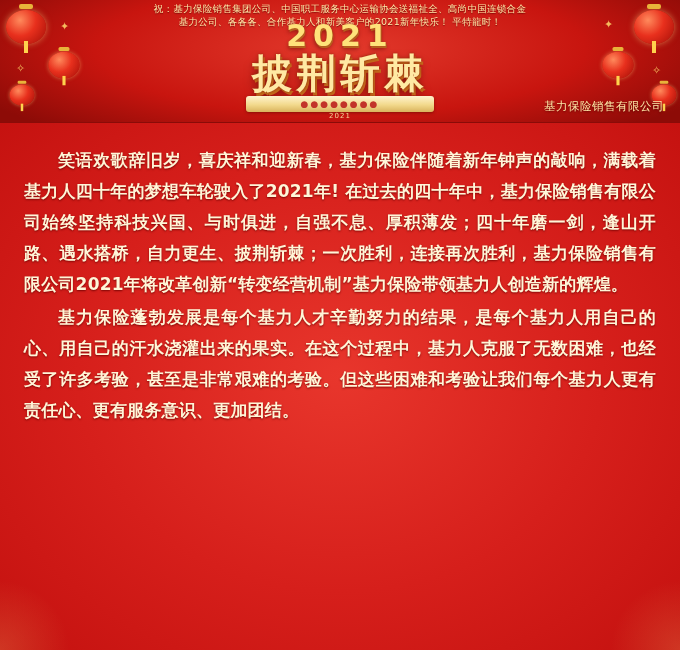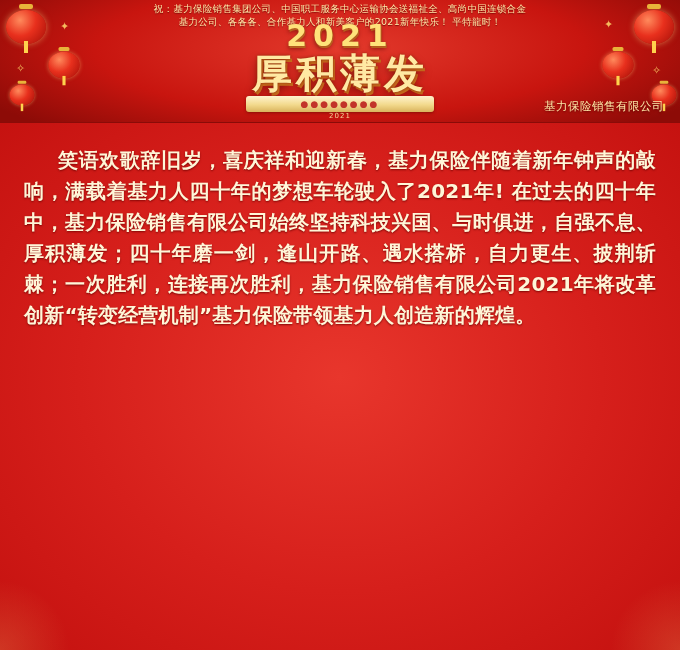--- a/index.html
+++ b/index.html
@@ -165,21 +165,21 @@
     text-shadow: 0 1px 2px rgba(90,0,0,.85);
   }
 
   
   .content {
     position: relative;
     padding: 22px 24px 10px 24px;
   }
   .para {
     margin: 0 0 2px 0;
-    font-size: 20px;
+    font-size: 17px;
     line-height: 31px;
     font-weight: bold;
     color: #fff6d8;
     text-align: justify;
     text-shadow: 0 1px 2px rgba(110,0,0,.85);
     letter-spacing: .2px;
   }
   .para.indent { text-indent: 34px; }
 
   .corner {
@@ -216,30 +216,31 @@
 
     <div class="lanterncol right">
       <div class="lantern a" style="left:40px;"></div>
       <div class="lantern b" style="left:4px;"></div>
       <div class="lantern c" style="left:50px;"></div>
       <span class="sparkle" style="left:10px; top:18px;">✦</span>
       <span class="sparkle" style="left:58px; top:64px;">✧</span>
     </div>
 
     <div class="title-2021">2021</div>
-    <div class="title-main">厚积薄发</div>
+    <div class="title-main">披荆斩棘</div>
 
     <div class="scroll">
       <div class="dots">●●●●●●●●</div>
     </div>
     <div class="scroll-year">2021</div>
 
     <div class="company-banner">基力保险销售有限公司</div>
   </div>
 
   <div class="content">
     <p class="para indent">笑语欢歌辞旧岁，喜庆祥和迎新春，基力保险伴随着新年钟声的敲响，满载着基力人四十年的梦想车轮驶入了2021年! 在过去的四十年中，基力保险销售有限公司始终坚持科技兴国、与时俱进，自强不息、厚积薄发；四十年磨一剑，逢山开路、遇水搭桥，自力更生、披荆斩棘；一次胜利，连接再次胜利，基力保险销售有限公司2021年将改革创新“转变经营机制”基力保险带领基力人创造新的辉煌。</p>
+    <p class="para indent">基力保险蓬勃发展是每个基力人才辛勤努力的结果，是每个基力人用自己的心、用自己的汗水浇灌出来的果实。在这个过程中，基力人克服了无数困难，也经受了许多考验，甚至是非常艰难的考验。但这些困难和考验让我们每个基力人更有责任心、更有服务意识、更加团结。</p>
 
   </div>
 
   <div class="corner bl"></div>
   <div class="corner br"></div>
 </div>
 
 </body></html>

